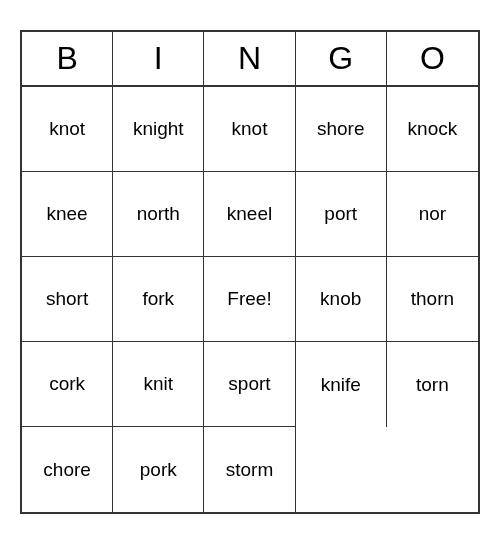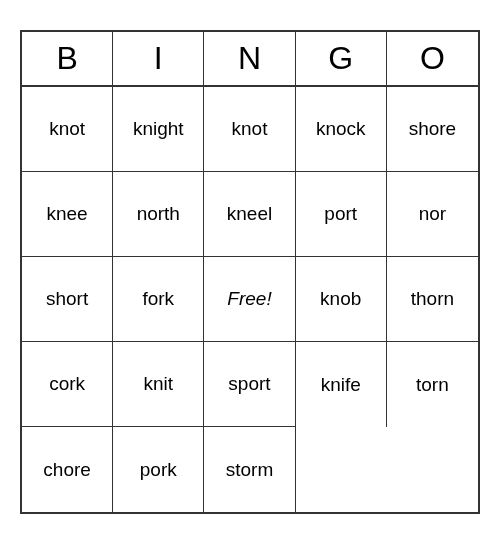--- a/index.html
+++ b/index.html
@@ -62,40 +62,39 @@
     .bingo-cell:nth-child(5n) {
       border-right: none;
     }
 
     .bingo-cell:nth-last-child(-n+5) {
       border-bottom: none;
     }
 
     .bingo-cell.free {
       font-size: 19px;
-      font-style: italic;
     }
   </style>
 </head>
 <body>
 
 <div class="bingo-card">
   <div class="bingo-header">
   <div class="bingo-header-cell">B</div>
       <div class="bingo-header-cell">I</div>
       <div class="bingo-header-cell">N</div>
       <div class="bingo-header-cell">G</div>
       <div class="bingo-header-cell">O</div>
     </div>
   <div class="bingo-grid">
   <div class="bingo-cell">knot</div>
       <div class="bingo-cell">knight</div>
       <div class="bingo-cell">knot</div>
+      <div class="bingo-cell">shore</div>
       <div class="bingo-cell">knock</div>
-      <div class="bingo-cell">shore</div>
       <div class="bingo-cell">knee</div>
       <div class="bingo-cell">north</div>
       <div class="bingo-cell">kneel</div>
       <div class="bingo-cell">port</div>
       <div class="bingo-cell">nor</div>
       <div class="bingo-cell">short</div>
       <div class="bingo-cell">fork</div>
       <div class="bingo-cell free">Free!</div>
       <div class="bingo-cell">knob</div>
       <div class="bingo-cell">thorn</div>

